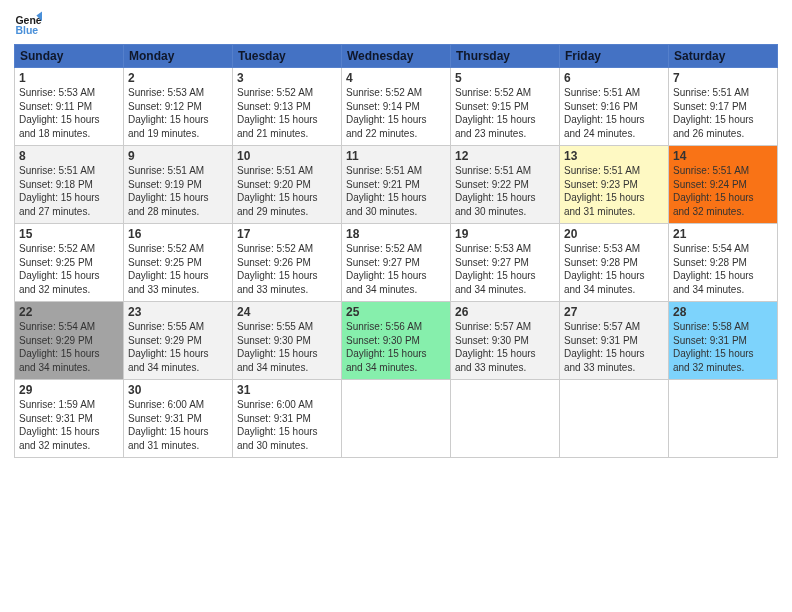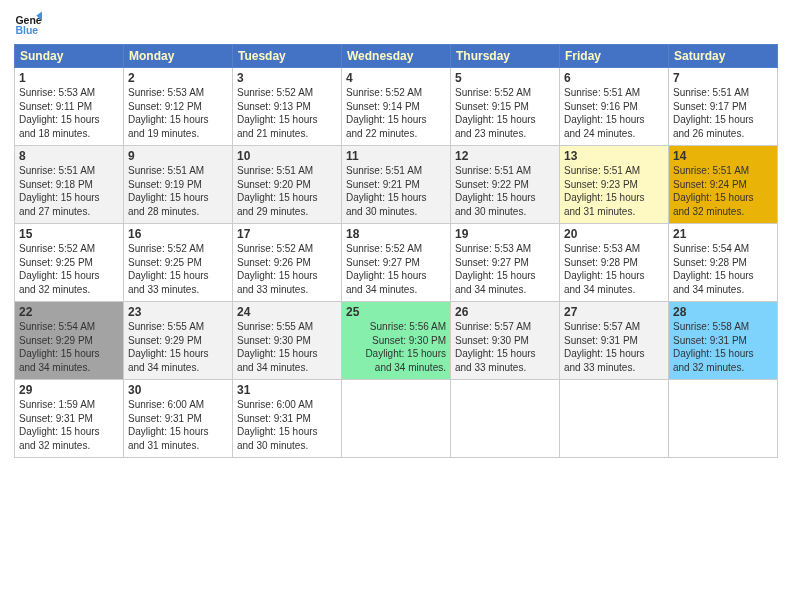--- a/index.html
+++ b/index.html
@@ -44,21 +44,21 @@
       font-size: 14px;
       color: #444;
     }
     .calendar-table {
       width: 100%;
       border-collapse: collapse;
       table-layout: fixed;
     }
     .calendar-table th {
       background-color: #4472c4;
-      color: #fef9c3;
+      color: #0f172a;
       text-align: left;
       padding: 4px 5px;
       font-size: 12px;
       font-weight: bold;
       border: 1px solid #5580cc;
     }
     .calendar-table td {
       vertical-align: top;
       padding: 3px 4px;
       border: 1px solid #ccc;
@@ -204,21 +204,21 @@
 Daylight: 15 hours
 and 30 minutes.</div>
           </td>
           <td style="background: #fef9c3;">
             <span class="day-num">13</span>
             <div class="day-info" style="white-space: pre-line;">Sunrise: 5:51 AM
 Sunset: 9:23 PM
 Daylight: 15 hours
 and 31 minutes.</div>
           </td>
-          <td style="background: #eab308;">
+          <td style="background: #f97316;">
             <span class="day-num">14</span>
             <div class="day-info" style="white-space: pre-line;">Sunrise: 5:51 AM
 Sunset: 9:24 PM
 Daylight: 15 hours
 and 32 minutes.</div>
           </td>
         </tr>
         <tr class="week-row">
           <td>
             <span class="day-num">15</span>
@@ -287,21 +287,21 @@
           </td>
           <td style="background: rgb(242, 242, 242);">
             <span class="day-num">24</span>
             <div class="day-info" style="white-space: pre-line;">Sunrise: 5:55 AM
 Sunset: 9:30 PM
 Daylight: 15 hours
 and 34 minutes.</div>
           </td>
           <td style="background: #86efac;">
             <span class="day-num">25</span>
-            <div class="day-info" style="white-space: pre-line; text-align: right;">Sunrise: 5:56 AM
+            <div class="day-info" style="white-space: pre-line;">Sunrise: 5:56 AM
 Sunset: 9:30 PM
 Daylight: 15 hours
 and 34 minutes.</div>
           </td>
           <td style="background: rgb(242, 242, 242);">
             <span class="day-num">26</span>
             <div class="day-info" style="white-space: pre-line;">Sunrise: 5:57 AM
 Sunset: 9:30 PM
 Daylight: 15 hours
 and 33 minutes.</div>

